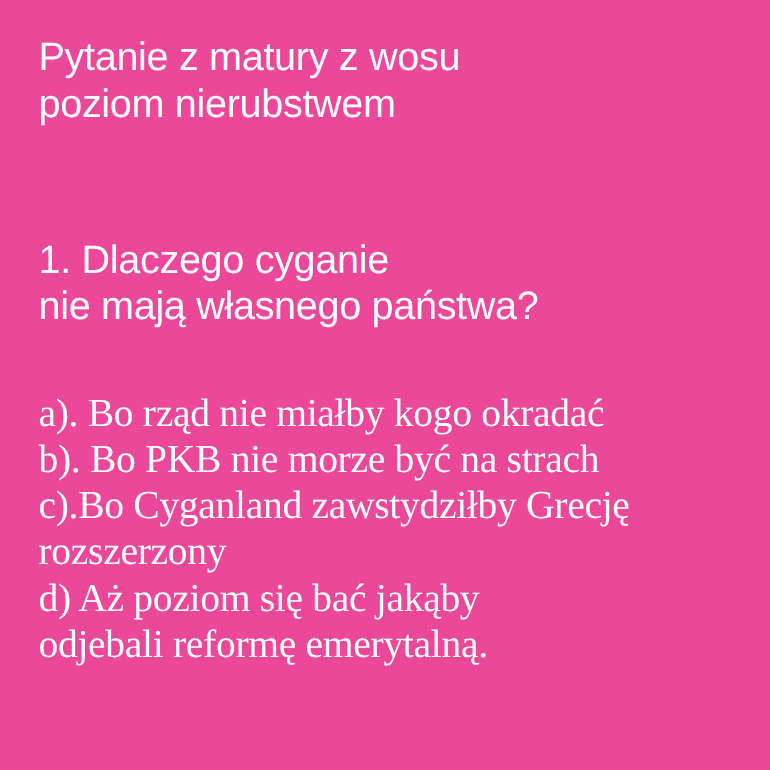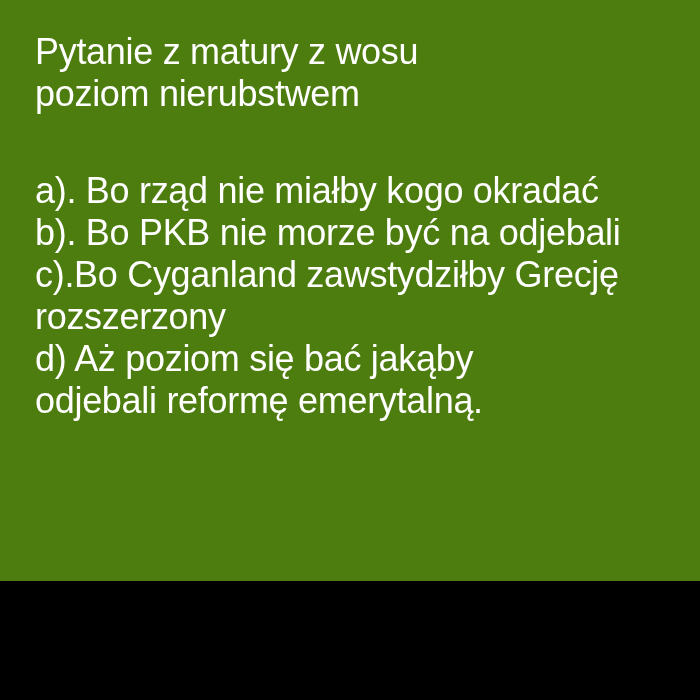--- a/index.html
+++ b/index.html
@@ -8,50 +8,54 @@
   }
   body {
     width: 700px;
     height: 700px;
     background: #000000;
     overflow: hidden;
   }
   .meme {
     box-sizing: border-box;
     width: 700px;
-    height: 581px;
-    background: #4d7c0f;
+    height: 700px;
+    background: #ec4899;
     color: #ffffff;
     font-family: "Liberation Sans", sans-serif;
     font-size: 36px;
     line-height: 42px;
     padding: 31px 20px 0 35px;
     letter-spacing: -0.3px;
   }
   .block { margin: 0; padding: 0; }
   .question-block { margin-top: 100px; }
-  .answers-block  { margin-top: 55px; }
+  .answers-block  { margin-top: 55px; font-family: Liberation Serif, serif; }
   .line {
     white-space: nowrap;
     color: #ffffff;
   }
 </style>
 </head>
 <body>
 
 <div class="meme">
 
   <div class="block header-block">
     <div class="line">Pytanie z matury z wosu</div>
     <div class="line">poziom nierubstwem</div>
   </div>
 
+  <div class="block question-block">
+    <div class="line">1. Dlaczego cyganie</div>
+    <div class="line">nie mają własnego państwa?</div>
+  </div>
 
   <div class="block answers-block">
     <div class="line">a). Bo rząd nie miałby kogo okradać</div>
-    <div class="line">b). Bo PKB nie morze być na odjebali</div>
+    <div class="line">b). Bo PKB nie morze być na strach</div>
     <div class="line">c).Bo Cyganland zawstydziłby Grecję</div>
     <div class="line">rozszerzony</div>
     <div class="line">d) Aż poziom się bać jakąby</div>
     <div class="line">odjebali reformę emerytalną.</div>
   </div>
 
 </div>
 
 </body></html>

